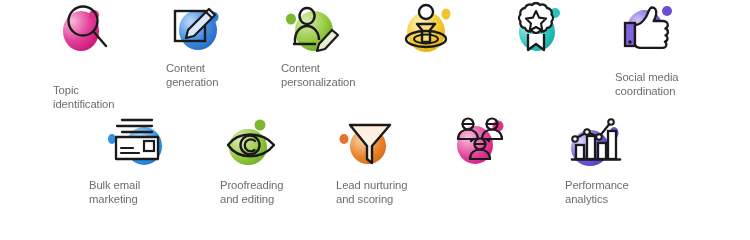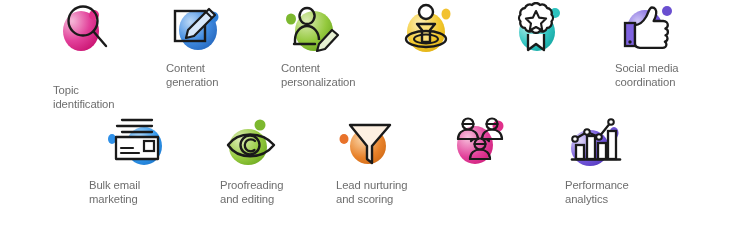--- a/index.html
+++ b/index.html
@@ -132,21 +132,21 @@
             <stop offset="100%" stop-color="#4a2fb5"></stop>
         </radialGradient>
       </defs>
       <ellipse cx="25" cy="27" rx="18" ry="19" fill="url(#g-pur1)"></ellipse>
       <circle cx="47" cy="9" r="5" fill="#6a4fd0"></circle>
       <rect x="5" y="21" width="10" height="23" fill="#7f63e0" stroke="#1a1a1a" stroke-width="2.3"></rect>
       <circle cx="10" cy="40" r="1.7" fill="#1a1a1a"></circle>
       <path d="M15 23 c4 0 8 -3 11 -8 c2.5 -4.2 3 -9.5 6 -9.5 c3 0 4.5 2.5 4.2 6 c-0.2 2.8 -1.6 5.6 -2.6 7.5 h9.6 c3 0 4.6 2 4.6 4 c0 1.6 -1 3 -2.4 3.6 c1.6 0.5 2.5 1.8 2.5 3.3 c0 1.6 -1 2.9 -2.4 3.4 c1.3 0.6 2 1.7 2 3 c0 1.6 -1.1 3 -2.6 3.4 c1 0.6 1.5 1.6 1.5 2.7 c0 1.9 -1.6 3.4 -3.8 3.4 H20 c-2.8 0 -5 -1.4 -5 -4.2 Z" fill="#ffffff" stroke="#1a1a1a" stroke-width="2.3" stroke-linejoin="round"></path>
     </svg>
   </div>
-  <div class="label" style="left:615px;top:61px;">Social media
+  <div class="label" style="left:615px;top:70px;">Social media
 coordination</div>
 
   <div class="icon-wrap" style="left:108px;top:115px;">
     <svg viewBox="0 0 62 56">
       <defs>
         <radialGradient id="g-blue2" cx="0.35" cy="0.3" r="0.95">
           <stop offset="0%" stop-color="#b7dcfb"></stop>
             <stop offset="55%" stop-color="#2f96ec"></stop>
             <stop offset="100%" stop-color="#1468bd"></stop>
         </radialGradient>

